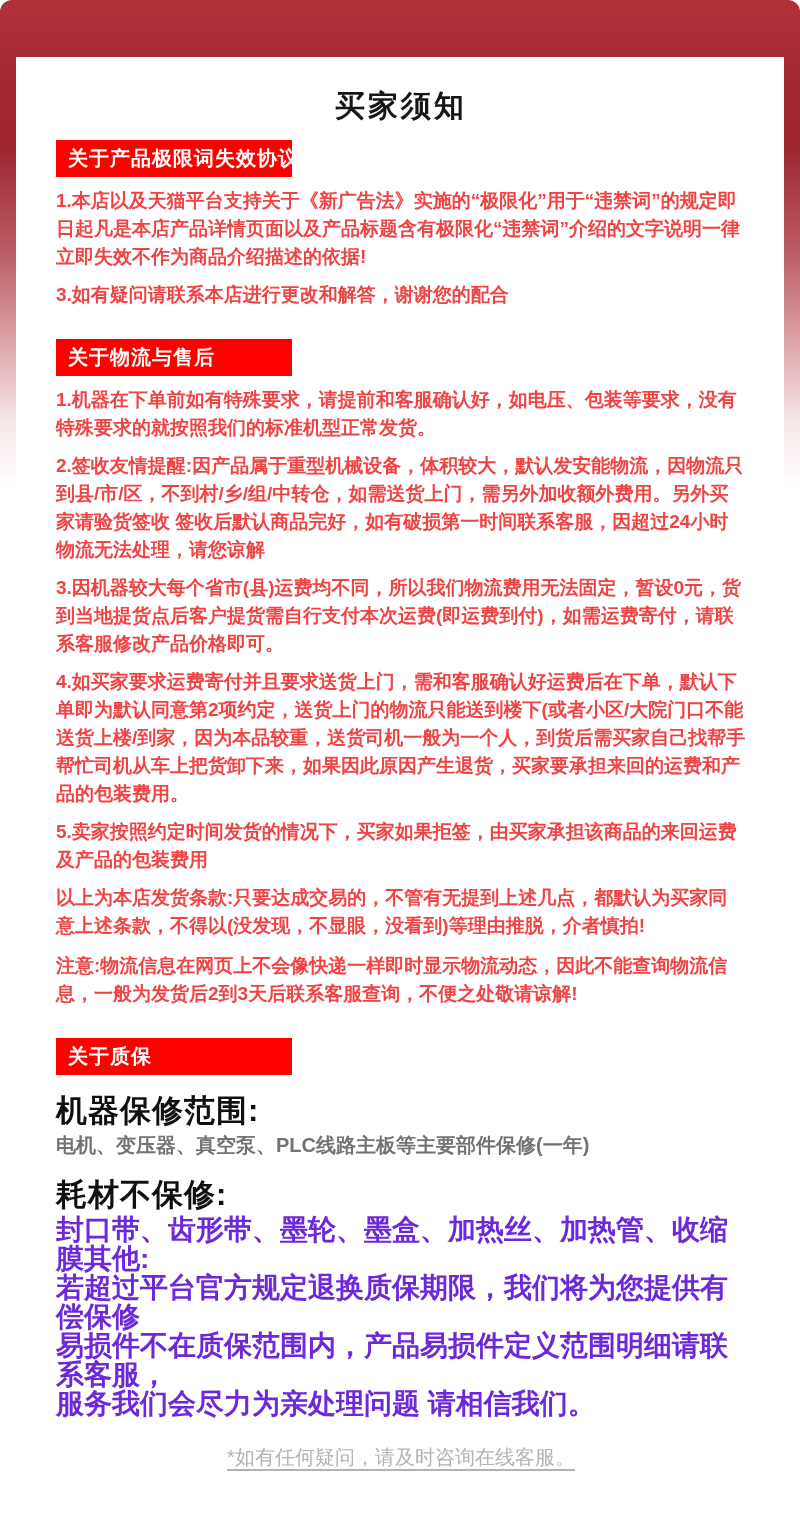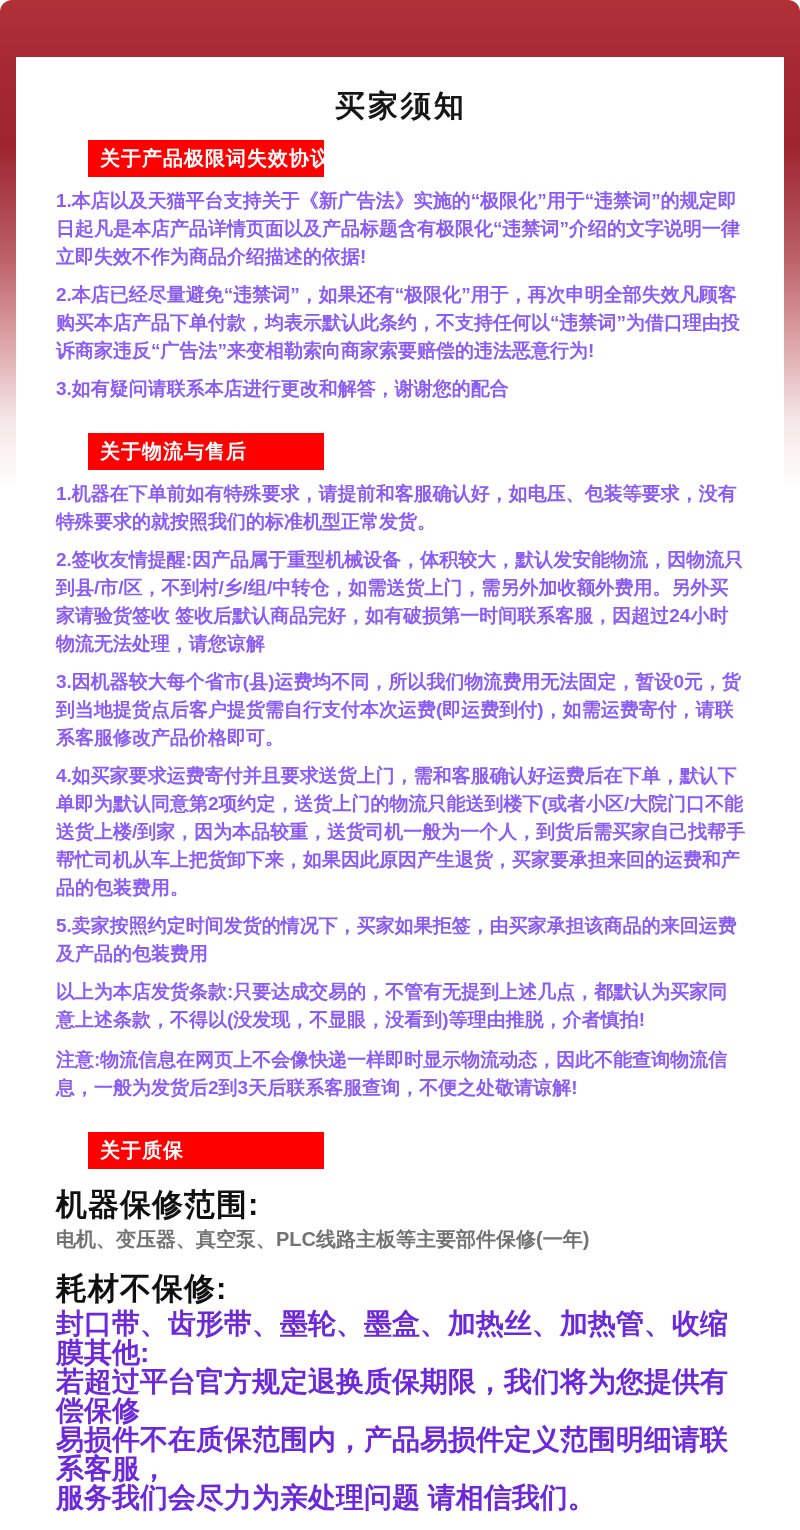--- a/index.html
+++ b/index.html
@@ -23,26 +23,25 @@
     margin:30px 0 0; text-align:center;
     font-size:30px; line-height:36px; font-weight:bold;
     letter-spacing:3px; color:#161616;
   }
   .banner {
     margin-top:16px; width:236px; height:37px; line-height:37px;
     box-sizing:border-box; padding-left:12px;
     background:#fe0000; color:#ffffff;
     font-size:20px; font-weight:bold; letter-spacing:1px;
     white-space:nowrap;
-    margin-left:32px;
   }
   .banner.mt-lg { margin-top:30px; }
   p.body {
     margin:10px 0 0; font-size:19px; line-height:28px;
-    font-weight:700; color:#8b5cf6; text-align:left;
+    font-weight:700; color:#ef4444; text-align:left;
   }
   p.body.tight { margin-top:12px; }
   .w-title {
     margin:18px 0 0; font-size:31px; line-height:36px;
     font-weight:800; color:#101010; letter-spacing:1px;
   }
   .w-desc { margin:2px 0 0; font-size:20px; line-height:28px; font-weight:700; color:#737373; }
   .w-line { font-size:28px; line-height:29px; font-weight:700; color:#6d28d9; }
   .w-block { margin-top:2px; }
   .footer-note {
@@ -55,21 +54,20 @@
 <body>
 
 <div class="red-frame"></div>
 
 <div class="card">
 
   <h1 class="page-title">买家须知</h1>
 
   <div class="banner">关于产品极限词失效协议</div>
   <p class="body">1.本店以及天猫平台支持关于《新广告法》实施的“极限化”用于“违禁词”的规定即日起凡是本店产品详情页面以及产品标题含有极限化“违禁词”介绍的文字说明一律立即失效不作为商品介绍描述的依据!</p>
-  <p class="body">2.本店已经尽量避免“违禁词”，如果还有“极限化”用于，再次申明全部失效凡顾客购买本店产品下单付款，均表示默认此条约，不支持任何以“违禁词”为借口理由投诉商家违反“广告法”来变相勒索向商家索要赔偿的违法恶意行为!</p>
   <p class="body">3.如有疑问请联系本店进行更改和解答，谢谢您的配合</p>
 
   <div class="banner mt-lg">关于物流与售后</div>
   <p class="body">1.机器在下单前如有特殊要求，请提前和客服确认好，如电压、包装等要求，没有特殊要求的就按照我们的标准机型正常发货。</p>
   <p class="body">2.签收友情提醒:因产品属于重型机械设备，体积较大，默认发安能物流，因物流只到县/市/区，不到村/乡/组/中转仓，如需送货上门，需另外加收额外费用。另外买家请验货签收 签收后默认商品完好，如有破损第一时间联系客服，因超过24小时物流无法处理，请您谅解</p>
   <p class="body">3.因机器较大每个省市(县)运费均不同，所以我们物流费用无法固定，暂设0元，货到当地提货点后客户提货需自行支付本次运费(即运费到付)，如需运费寄付，请联系客服修改产品价格即可。</p>
   <p class="body">4.如买家要求运费寄付并且要求送货上门，需和客服确认好运费后在下单，默认下单即为默认同意第2项约定，送货上门的物流只能送到楼下(或者小区/大院门口不能送货上楼/到家，因为本品较重，送货司机一般为一个人，到货后需买家自己找帮手帮忙司机从车上把货卸下来，如果因此原因产生退货，买家要承担来回的运费和产品的包装费用。</p>
   <p class="body">5.卖家按照约定时间发货的情况下，买家如果拒签，由买家承担该商品的来回运费及产品的包装费用</p>
   <p class="body">以上为本店发货条款:只要达成交易的，不管有无提到上述几点，都默认为买家同意上述条款，不得以(没发现，不显眼，没看到)等理由推脱，介者慎拍!</p>
   <p class="body tight">注意:物流信息在网页上不会像快递一样即时显示物流动态，因此不能查询物流信息，一般为发货后2到3天后联系客服查询，不便之处敬请谅解!</p>

